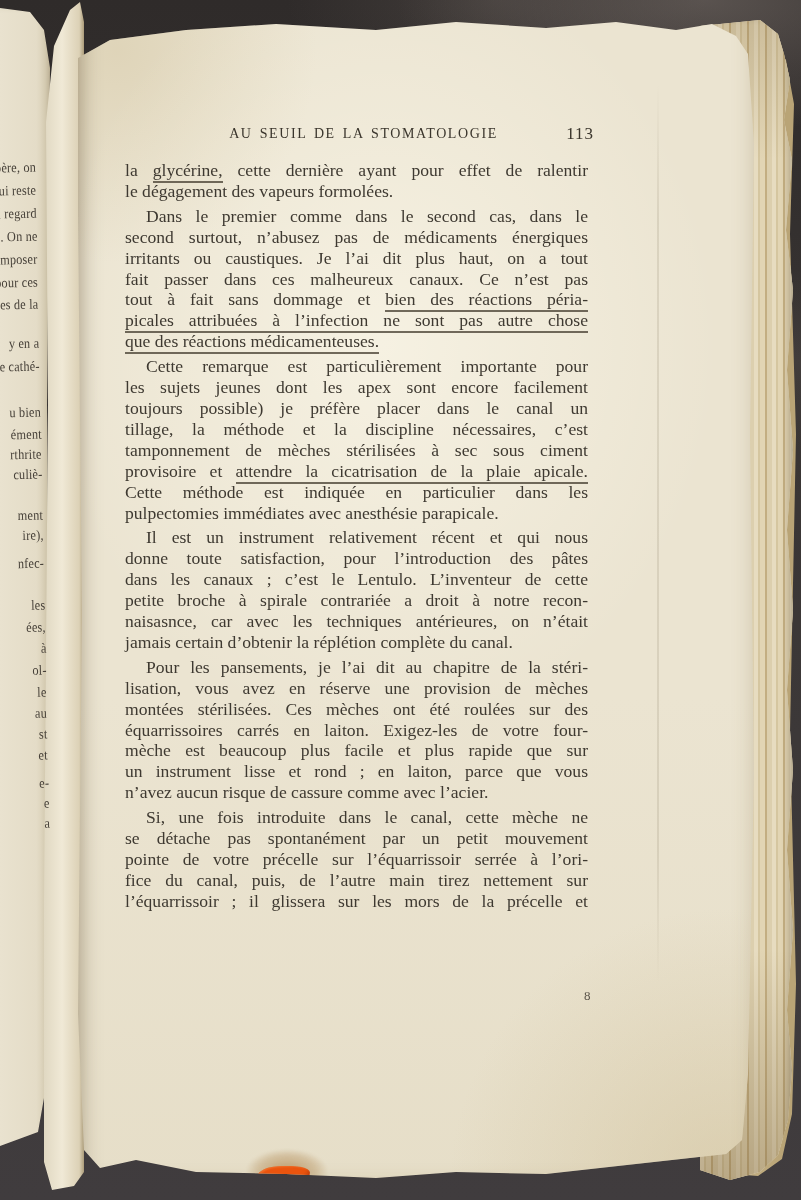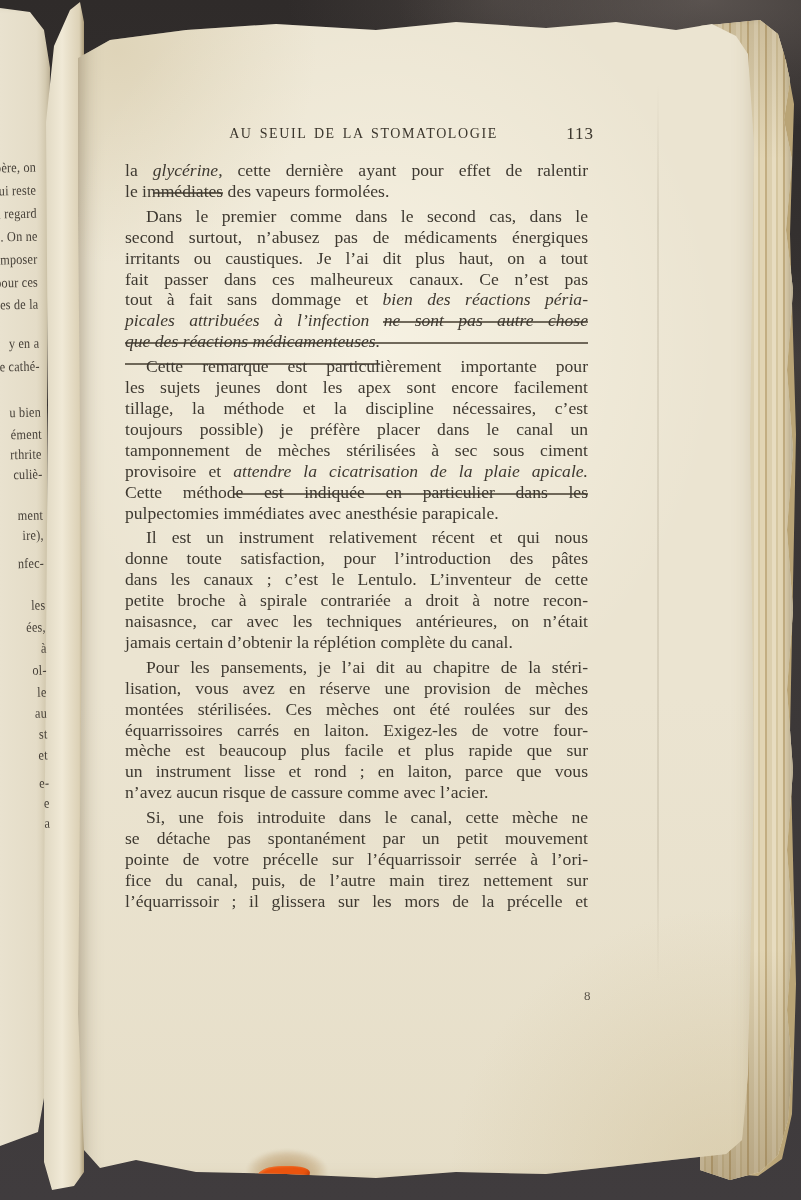--- a/index.html
+++ b/index.html
@@ -69,21 +69,21 @@
   .page-number{position:absolute; right:1px; top:-2px; font-size:17px; letter-spacing:1px;}
   .text-block{
     position:absolute; left:49px; top:146px; width:463px; color:var(--ink);
     font-size:17.6px; line-height:20.9px;
   }
   .para{margin:0;}
   .para + .para{margin-top:4px;}
   .line{text-align:justify; text-align-last:justify; white-space:normal;}
   .line.endline{text-align-last:left;}
   .line.indent{padding-left:21px;}
-  .u{border-bottom:2px solid rgba(74,66,52,0.78); padding-bottom:12px;font-style:italic;}
+  .u{border-bottom:2px solid rgba(74,66,52,0.78); padding-bottom:1px;}
   .it{}
   .sig{position:absolute; left:508px; top:974px; font-size:13px; color:#5a544a;}
   
   .stain-halo{position:absolute; left:163px; top:1126px; width:96px; height:52px;
     background:radial-gradient(55% 55% at 50% 60%, rgba(156,106,40,0.55), rgba(156,106,40,0.25) 55%, rgba(156,106,40,0) 78%);
     border-radius:50% 45% 55% 50%; filter:blur(1px);}
   .stain-orange{position:absolute; left:180px; top:1152px; width:54px; height:19px;
     background:var(--stain-orange); border-radius:40% 55% 45% 55%/60% 45% 60% 45%;
     box-shadow:inset 0 -3px 4px rgba(150,45,10,0.6), inset 2px 1px 2px rgba(255,150,80,0.5);
     transform:rotate(-4deg);}
@@ -138,36 +138,36 @@
     <div class="crease"></div>
 
     <div class="header">
       <span class="running-title">AU SEUIL DE LA STOMATOLOGIE</span>
       <span class="page-number">113</span>
     </div>
 
     <div class="text-block">
         <div class="para">
           <div class="line">la <span class="u">glycérine,</span> cette dernière ayant pour effet de ralentir</div>
-          <div class="line endline">le immédiates des vapeurs formolées.</div>
+          <div class="line endline">le dégagement des vapeurs formolées.</div>
         </div>
         <div class="para">
           <div class="line indent">Dans le premier comme dans le second cas, dans le</div>
           <div class="line">second surtout, n’abusez pas de médicaments énergiques</div>
           <div class="line">irritants ou caustiques. Je l’ai dit plus haut, on a tout</div>
           <div class="line">fait passer dans ces malheureux canaux. Ce n’est pas</div>
           <div class="line">tout à fait sans dommage et <span class="u">bien des réactions péria-</span></div>
           <div class="line"><span class="u">picales attribuées à l’infection ne sont pas autre chose</span></div>
           <div class="line endline"><span class="u">que des réactions médicamenteuses.</span></div>
         </div>
         <div class="para">
           <div class="line indent">Cette remarque est particulièrement importante pour</div>
           <div class="line">les sujets jeunes dont les apex sont encore facilement</div>
+          <div class="line">toujours possible) je préfère placer dans le canal un</div>
           <div class="line">tillage, la méthode et la discipline nécessaires, c’est</div>
-          <div class="line">toujours possible) je préfère placer dans le canal un</div>
           <div class="line">tamponnement de mèches stérilisées à sec sous ciment</div>
           <div class="line">provisoire et <span class="u">attendre la cicatrisation de la plaie apicale.</span></div>
           <div class="line">Cette méthode est indiquée en particulier dans les</div>
           <div class="line endline">pulpectomies immédiates avec anesthésie parapicale.</div>
         </div>
         <div class="para">
           <div class="line indent">Il est un instrument relativement récent et qui nous</div>
           <div class="line">donne toute satisfaction, pour l’introduction des pâtes</div>
           <div class="line">dans les canaux ; c’est le Lentulo. L’inventeur de cette</div>
           <div class="line">petite broche à spirale contrariée a droit à notre recon-</div>

